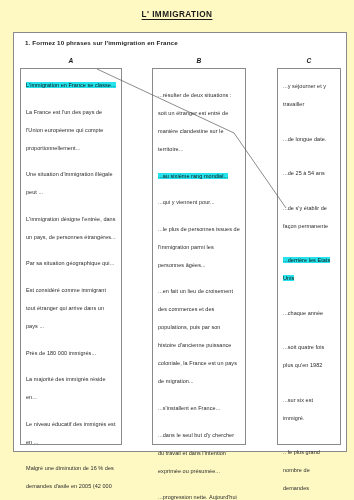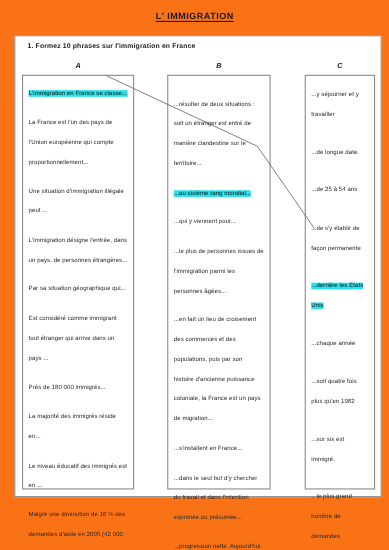--- a/index.html
+++ b/index.html
@@ -2,21 +2,21 @@
 <html><head>
 <meta charset="utf-8">
 <style>
   html,body{margin:0;padding:0;background:#ffffff;}
   body{
     width:354px;height:500px;
     font-family:"Liberation Sans", sans-serif;
     color:#1a1a1a;
     -webkit-font-smoothing:antialiased;
   }
-  #page{position:relative;width:354px;height:500px;overflow:hidden;background:#f97316;}
+  #page{position:relative;width:354px;height:500px;overflow:hidden;background:#fef9c3;}
 
   
   #doc-title{
     position:absolute;left:0;top:10px;width:354px;
     text-align:center;
     font-size:8.2px;font-weight:bold;letter-spacing:.45px;
     text-decoration:underline;
     text-underline-offset:1.5px;
   }
 

